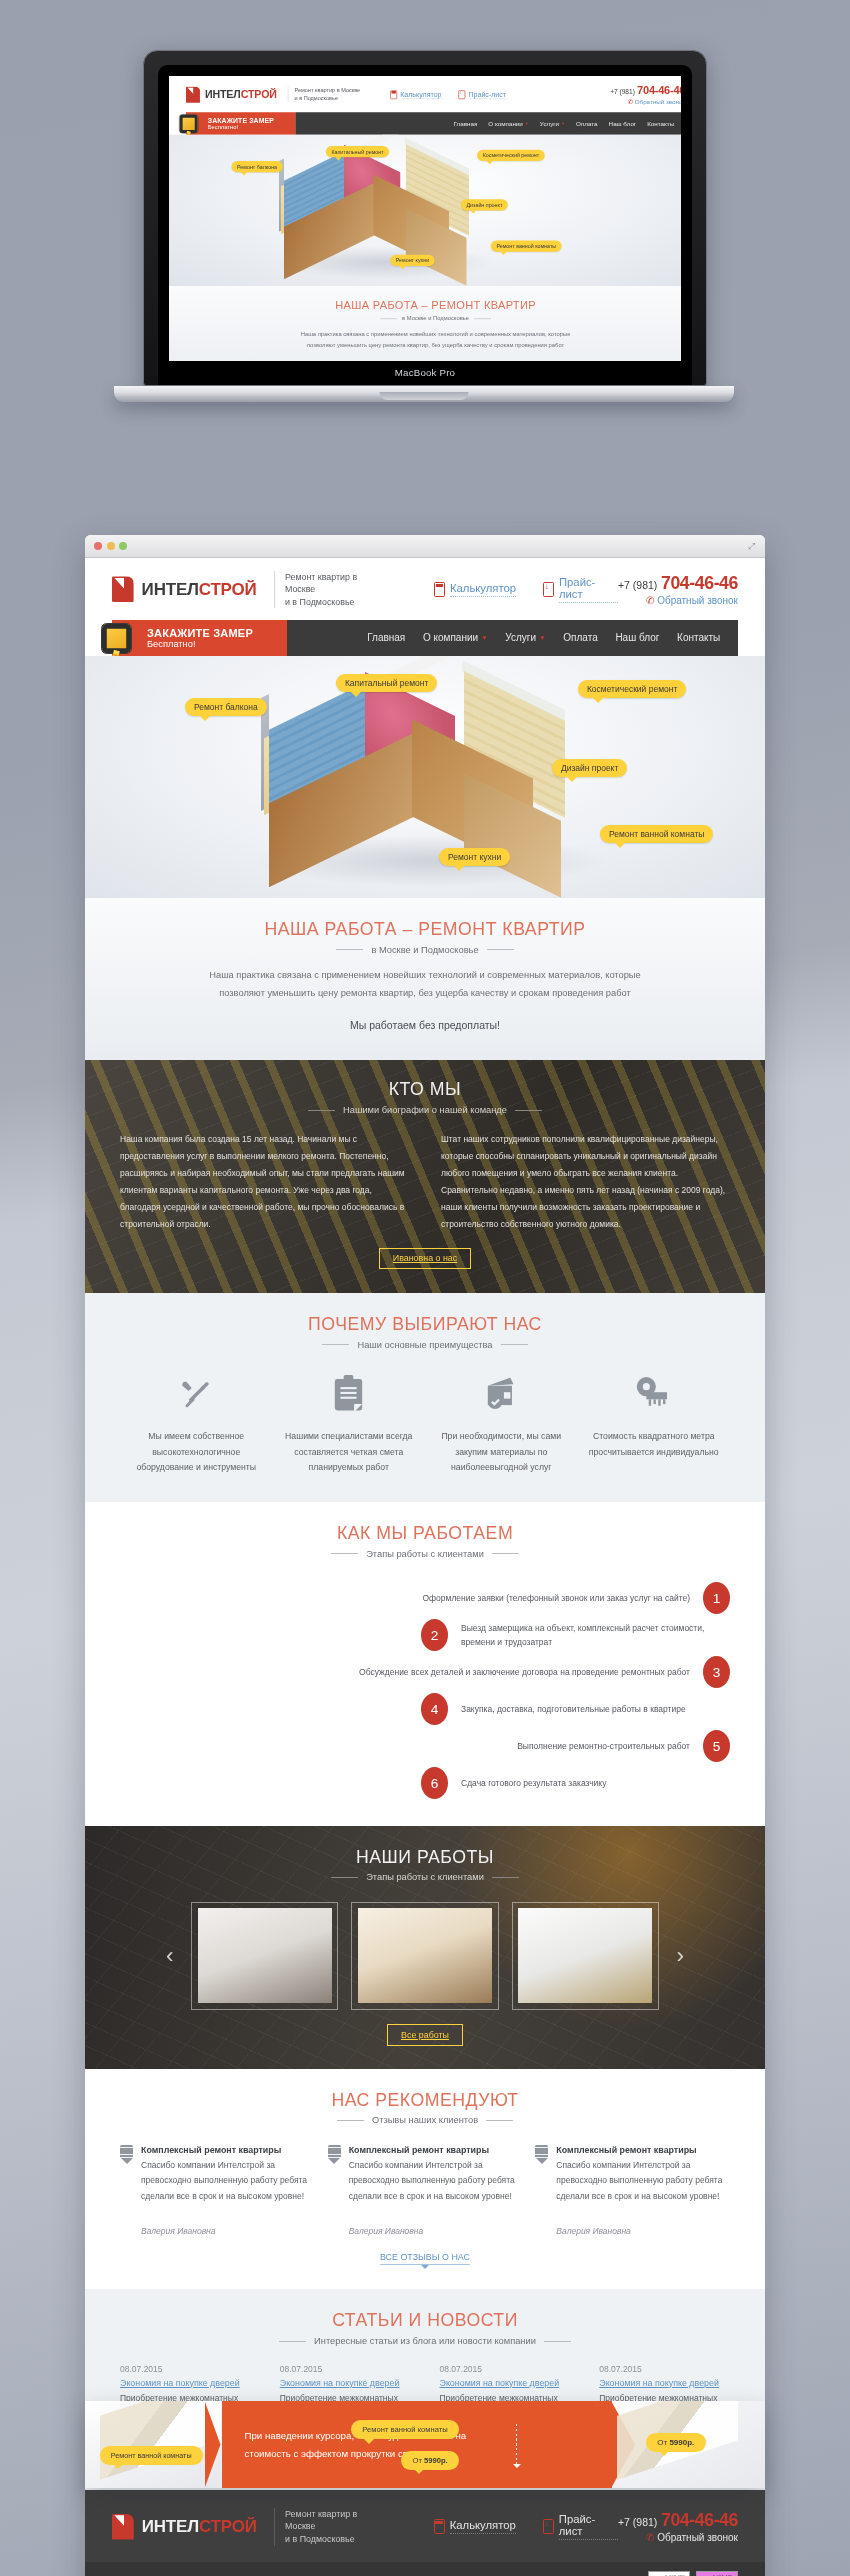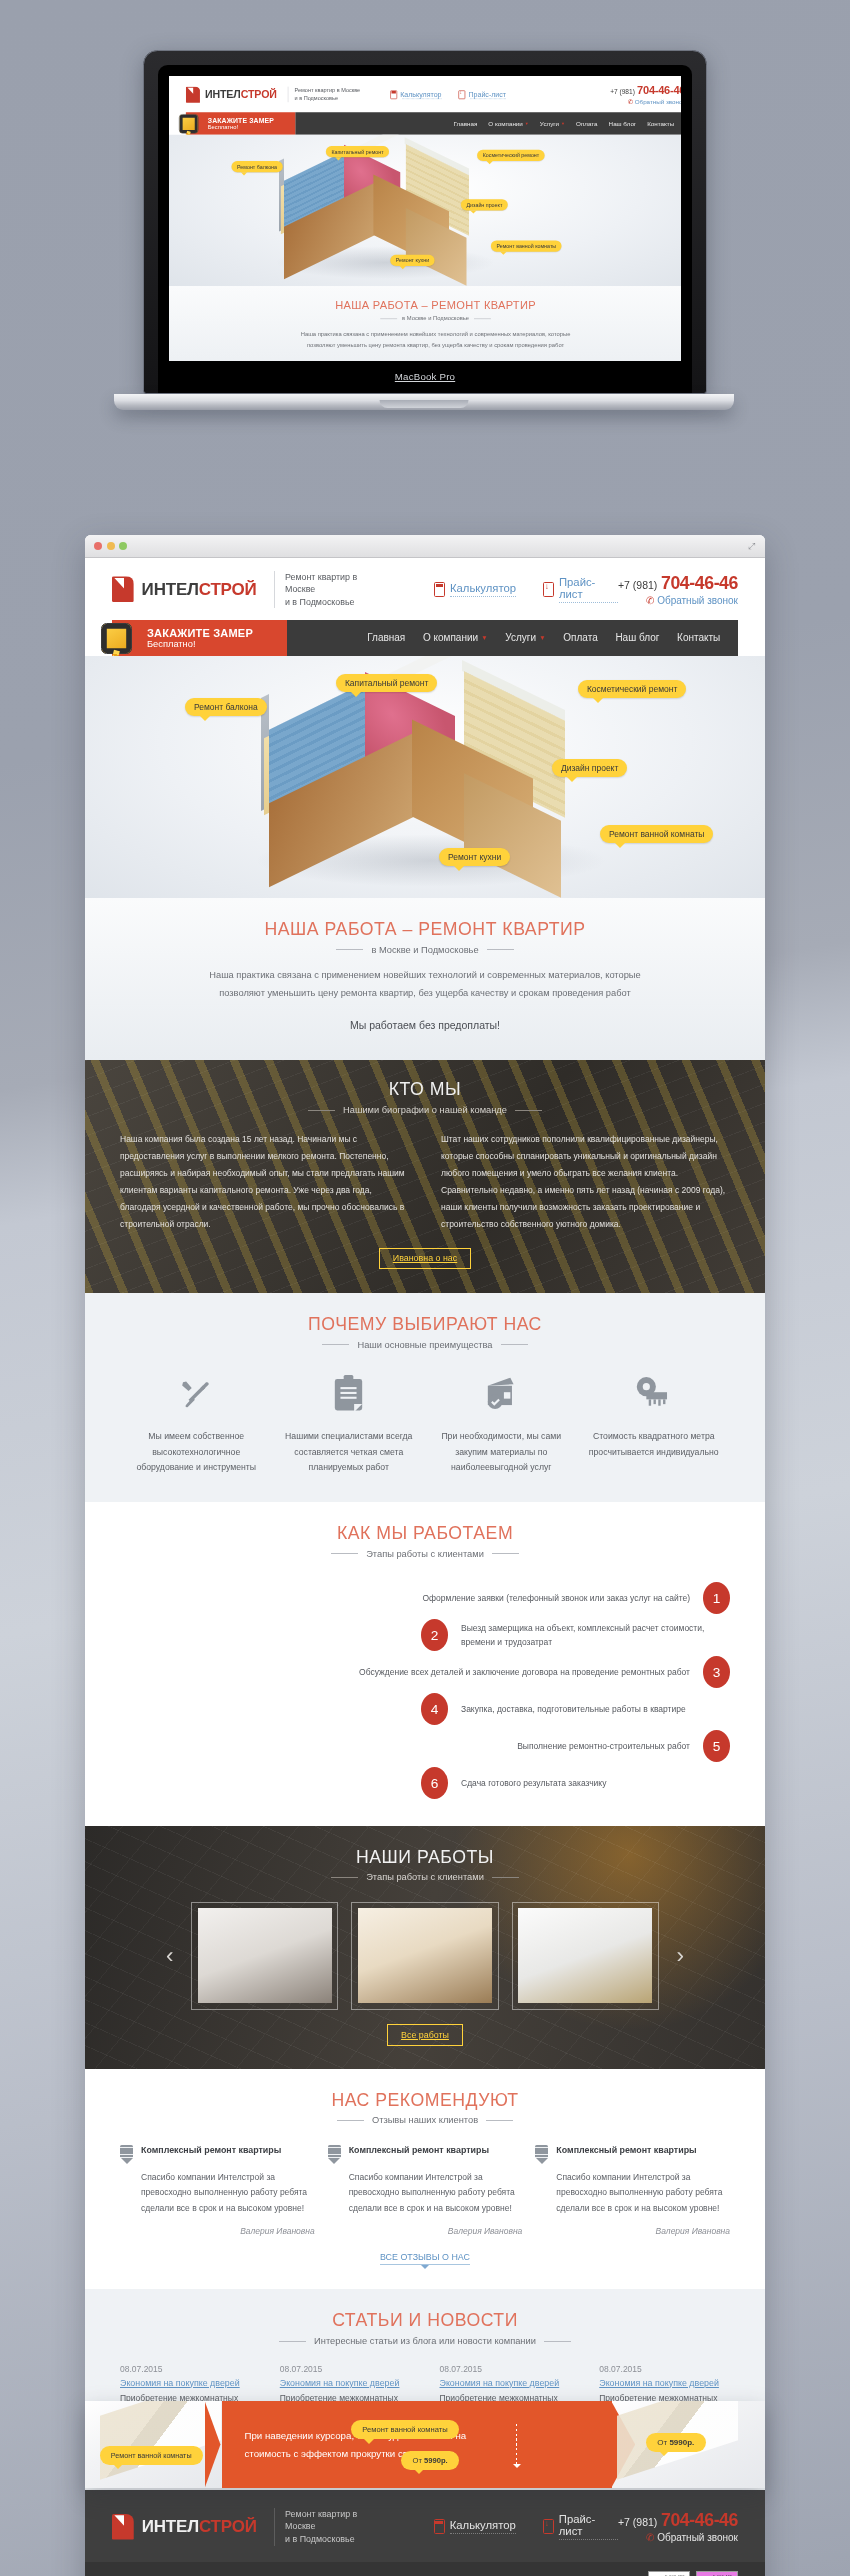--- a/index.html
+++ b/index.html
@@ -20,23 +20,23 @@
     border-radius: 14.5px 14.5px 3.2px 3.2px;
     padding: 13.7px 13.7px 0 13.7px;
     box-shadow: 0 6.4px 21px rgba(40,46,58,.35);
     background-image: linear-gradient(180deg,#2b2b2e,#141416);
   }
   .mb-bezel { background:#000; border-radius:9.7px 9.7px 0 0; padding: 11.3px 11.3px 0 11.3px;}
   .mb-viewport {
     height: 285px; overflow: hidden; background:#eef1f4; position: relative;
   }
   .mb-chin {
-    background:#000; height: 32px; color:#d3d6da; font-size: 9.7px;
+    background:#000; height: 24px; color:#d3d6da; font-size: 9.7px;
     display:flex; align-items:center; justify-content:center; letter-spacing:0.2px;
-    border-radius: 0 0 8px 8px; margin: 0 -11.3px; text-decoration: underline;
+    border-radius: 0 0 8px 8px; margin: 0 -11.3px;
   }
   .mb-base {
     width: 620px; height: 16px; margin-left: -29px;
     background: linear-gradient(180deg,#f3f4f6 0%,#dcdee3 40%,#b6b9c1 72%,#9b9fa9 100%);
     border-radius: 0 0 9.7px 9.7px; position: relative;
     box-shadow: 0 8px 16px rgba(40,46,58,.30);
   }
   .mb-notch {
     position:absolute; left:50%; transform:translateX(-50%); bottom:2.4px;
     width:89px; height:7.2px; border-radius: 0 0 8px 8px;
@@ -223,22 +223,22 @@
 
   
   .reco { background:#fff; padding:21px 0 24px; text-align:center; }
   .recos { display:flex; padding: 19.3px 35px 0; gap: 13px; text-align:left; }
   .reco-item { flex:1; display:flex; gap:8px; }
   .quote-ic { width:13px; height:17.7px; flex:0 0 13px; position:relative; }
   .quote-ic .bd { width:13px; height:13.7px; background:#8f969e; border-radius:1.6px;
     background-image: repeating-linear-gradient(180deg, transparent 0 2.4px, #eff1f3 2.4px 3.2px); }
   .quote-ic .tip { width:0; height:0; margin:0 auto; border:6.4px solid transparent; border-top-color:#8f969e; border-bottom:0;}
   .reco-item h4 { font-size:8.9px; color:#3d4045; }
-  .reco-item p { font-size:8.5px; color:#5d6066; line-height:1.85; margin-top:15px; }
-  .reco-item .who { font-size:8.5px; color:#8d9097; font-style:italic; margin-top:9px;text-align:right; }
+  .reco-item p { font-size:8.5px; color:#5d6066; line-height:1.85; margin-top:3px; }
+  .reco-item .who { font-size:8.5px; color:#8d9097; font-style:italic; margin-top:21px; }
   .link-all { display:block; font-size:8.9px; color:#5f93c4; text-decoration:none;
     border-bottom:0.8px solid #a8c6e0; width:fit-content; margin: 16px auto 0; padding-bottom:2.4px; position:relative;}
   .link-all:after{ content:""; position:absolute; left:50%; bottom:-4.8px; transform:translateX(-50%);
     border:4px solid transparent; border-top-color:#7fa9d1; border-bottom:0; }
 
   
   .news { background:#eff2f5; padding:21px 0 22.5px; text-align:center; position:relative; }
   .newsgrid { display:flex; padding: 17.7px 35px 0; gap:29px; text-align:left; }
   .news-item { flex:1; }
   .news-item .date { font-size:8.5px; color:#8d9097; }

